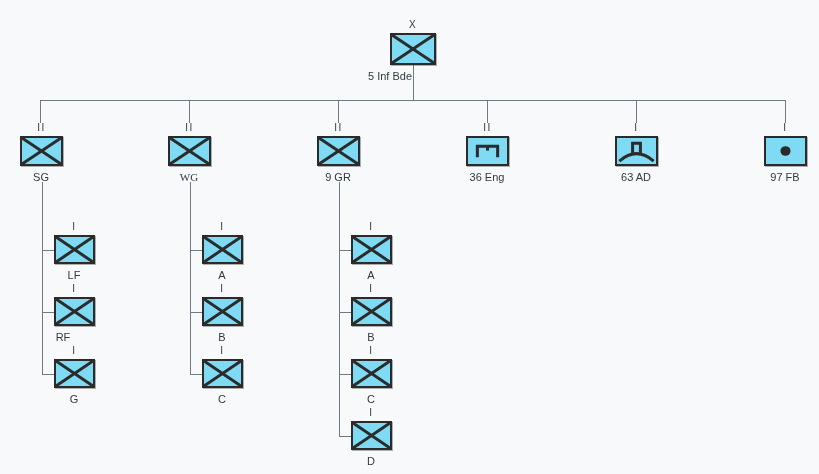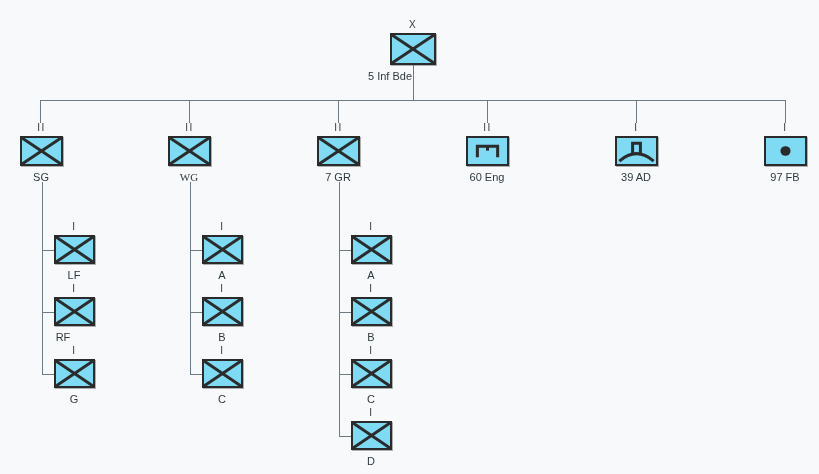--- a/index.html
+++ b/index.html
@@ -100,41 +100,41 @@
     <div class="unit-label" style="left: 129px; top: 171px; width: 120px; color: rgb(47, 58, 63); font-family: Liberation Serif, serif;">WG</div>
     <div class="conn v" style="left: 338px; top: 100px; width: 1px; height: 23px; background: rgb(111, 123, 130);"></div>
     <div class="unit"></div>
     <div class="sym-box" style="left: 317px; top: 136px; width: 43px; height: 30px; background: rgb(127, 219, 243); border-color: rgb(43, 43, 43);">
       <svg class="sym-svg" viewBox="0 0 100 70" preserveAspectRatio="none">
         <path d="M0 0 L100 70" stroke="#2b2b2b" stroke-width="3" fill="none" vector-effect="non-scaling-stroke"></path>
         <path d="M100 0 L0 70" stroke="#2b2b2b" stroke-width="3" fill="none" vector-effect="non-scaling-stroke"></path>
       </svg>
     </div>
     <div class="echelon" style="left: 287px; top: 123px; width: 103px; color: rgb(58, 58, 58);">II</div>
-    <div class="unit-label" style="left: 278px; top: 171px; width: 120px; color: rgb(47, 58, 63);">7 GR</div>
+    <div class="unit-label" style="left: 278px; top: 171px; width: 120px; color: rgb(47, 58, 63);">9 GR</div>
     <div class="conn v" style="left: 487px; top: 100px; width: 1px; height: 23px; background: rgb(111, 123, 130);"></div>
     <div class="unit"></div>
     <div class="sym-box" style="left: 466px; top: 136px; width: 43px; height: 30px; background: rgb(127, 219, 243); border-color: rgb(43, 43, 43);">
       <svg class="sym-svg" viewBox="0 0 100 70" preserveAspectRatio="none">
         <path d="M24 52 L24 22 L76 22 L76 52" stroke="#2b2b2b" stroke-width="3" fill="none" vector-effect="non-scaling-stroke"></path>
         <path d="M50 22 L50 34" stroke="#2b2b2b" stroke-width="3" fill="none" vector-effect="non-scaling-stroke"></path>
       </svg>
     </div>
     <div class="echelon" style="left: 436px; top: 123px; width: 103px; color: rgb(58, 58, 58);">II</div>
-    <div class="unit-label" style="left: 427px; top: 171px; width: 120px; color: rgb(47, 58, 63);">60 Eng</div>
+    <div class="unit-label" style="left: 427px; top: 171px; width: 120px; color: rgb(47, 58, 63);">36 Eng</div>
     <div class="conn v" style="left: 636px; top: 100px; width: 1px; height: 23px; background: rgb(111, 123, 130);"></div>
     <div class="unit"></div>
     <div class="sym-box" style="left: 615px; top: 136px; width: 43px; height: 30px; background: rgb(127, 219, 243); border-color: rgb(43, 43, 43);">
       <svg class="sym-svg" viewBox="0 0 100 70" preserveAspectRatio="none">
         <path d="M6 62 Q50 22 94 62" stroke="#2b2b2b" stroke-width="3" fill="none" vector-effect="non-scaling-stroke"></path>
         <path d="M40 44 L40 14 L60 14 L60 44" stroke="#2b2b2b" stroke-width="3" fill="none" vector-effect="non-scaling-stroke"></path>
       </svg>
     </div>
     <div class="echelon" style="left: 585px; top: 123px; width: 103px; color: rgb(58, 58, 58);">I</div>
-    <div class="unit-label" style="left: 576px; top: 171px; width: 120px; color: rgb(47, 58, 63);">39 AD</div>
+    <div class="unit-label" style="left: 576px; top: 171px; width: 120px; color: rgb(47, 58, 63);">63 AD</div>
     <div class="conn v" style="left: 785px; top: 100px; width: 1px; height: 23px; background: rgb(111, 123, 130);"></div>
     <div class="unit"></div>
     <div class="sym-box" style="left: 764px; top: 136px; width: 43px; height: 30px; background: rgb(127, 219, 243); border-color: rgb(43, 43, 43);">
       <svg class="sym-svg" viewBox="0 0 100 70" preserveAspectRatio="none">
         <circle cx="50" cy="35" r="13" fill="#2b2b2b"></circle>
       </svg>
     </div>
     <div class="echelon" style="left: 734px; top: 123px; width: 103px; color: rgb(58, 58, 58);">I</div>
     <div class="unit-label" style="left: 725px; top: 171px; width: 120px; color: rgb(47, 58, 63);">97 FB</div>
     <div class="conn v" style="left: 42px; top: 182px; width: 1px; height: 192px; background: rgb(111, 123, 130);"></div>

